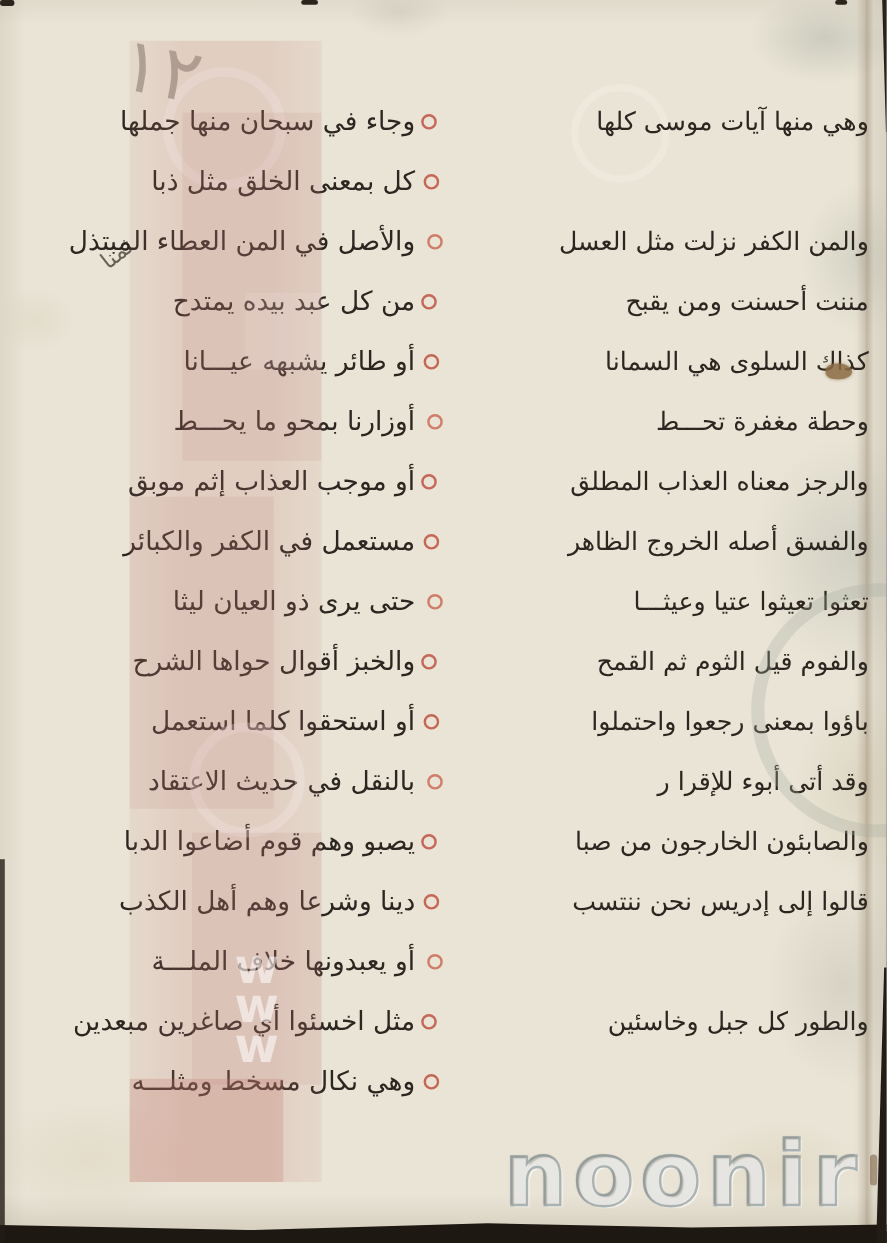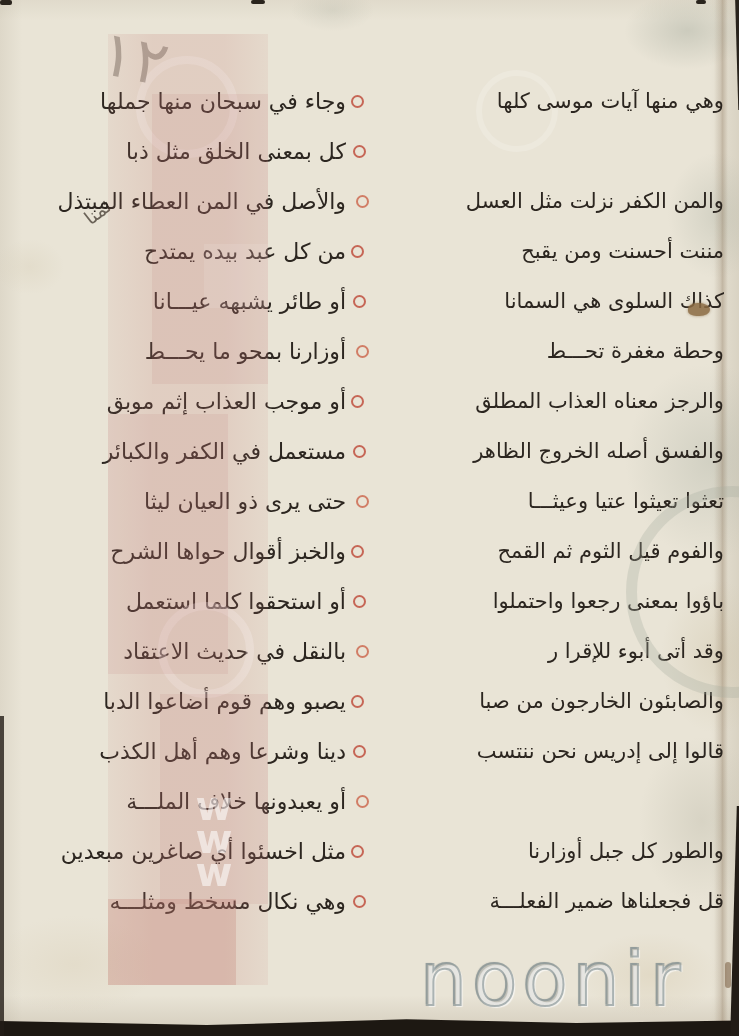--- a/index.html
+++ b/index.html
@@ -77,21 +77,21 @@
   .band .b1{left:44px;top:60px;width:116px;height:290px;}
   .band .b2{left:0;top:380px;width:120px;height:260px;}
   .band .b3{left:52px;top:660px;width:108px;height:210px;}
   .band .b4{left:0;bottom:0;width:128px;height:86px;background:rgba(195,118,110,.26);}
   .band .b5{left:96px;top:210px;width:64px;height:64px;background:rgba(255,255,255,.10);}
   .band-www{position:absolute;left:74px;top:756px;width:64px;
     color:rgba(255,255,255,.55);font-size:40px;font-weight:bold;line-height:.82;
     text-align:center;letter-spacing:0;font-family:"DejaVu Sans",sans-serif;}
   
   .noonir{position:absolute;left:420px;top:936px;height:80px;white-space:nowrap;
-    font-family:"DejaVu Sans",sans-serif;font-weight:normal;font-size:74px;letter-spacing:5px;
+    font-family:"DejaVu Sans",sans-serif;font-weight:bold;font-size:74px;letter-spacing:5px;
     color:rgba(231,226,214,.10);
     -webkit-text-stroke:2px rgba(124,138,142,.62);
     text-shadow:2px 2px 1px rgba(255,255,255,.65), -1px -1px 1px rgba(95,105,108,.35);}
 </style>
 </head>
 <body>
 
 <div class="page">
 
   <div class="crease"></div>
@@ -203,28 +203,27 @@
         <div class="hemi left">أو يعبدونها خلاف الملـــة</div>
         <div class="gutter">
           <span class="ring"></span>
         </div>
       </div>
     <div class="row">
         <div class="hemi left">مثل اخسئوا أي صاغرين مبعدين</div>
         <div class="gutter">
           <span class="ring"></span>
         </div>
-        <div class="hemi right">والطور كل جبل أوزارنا</div>
+        <div class="hemi right">والطور كل جبل وخاسئين</div>
       </div>
     <div class="row">
         <div class="hemi left">وهي نكال مسخط ومثلـــه</div>
         <div class="gutter">
           <span class="ring"></span>
         </div>
-        <div class="hemi right">قل فجعلناها ضمير الفعلـــة</div>
       </div>
   </div>
 
   <div class="wm-circle c2"></div>
   <div class="wm-circle c3"></div>
 
   <div class="band">
     <div class="blk b1"></div>
       <div class="blk b2"></div>
       <div class="blk b3"></div>

